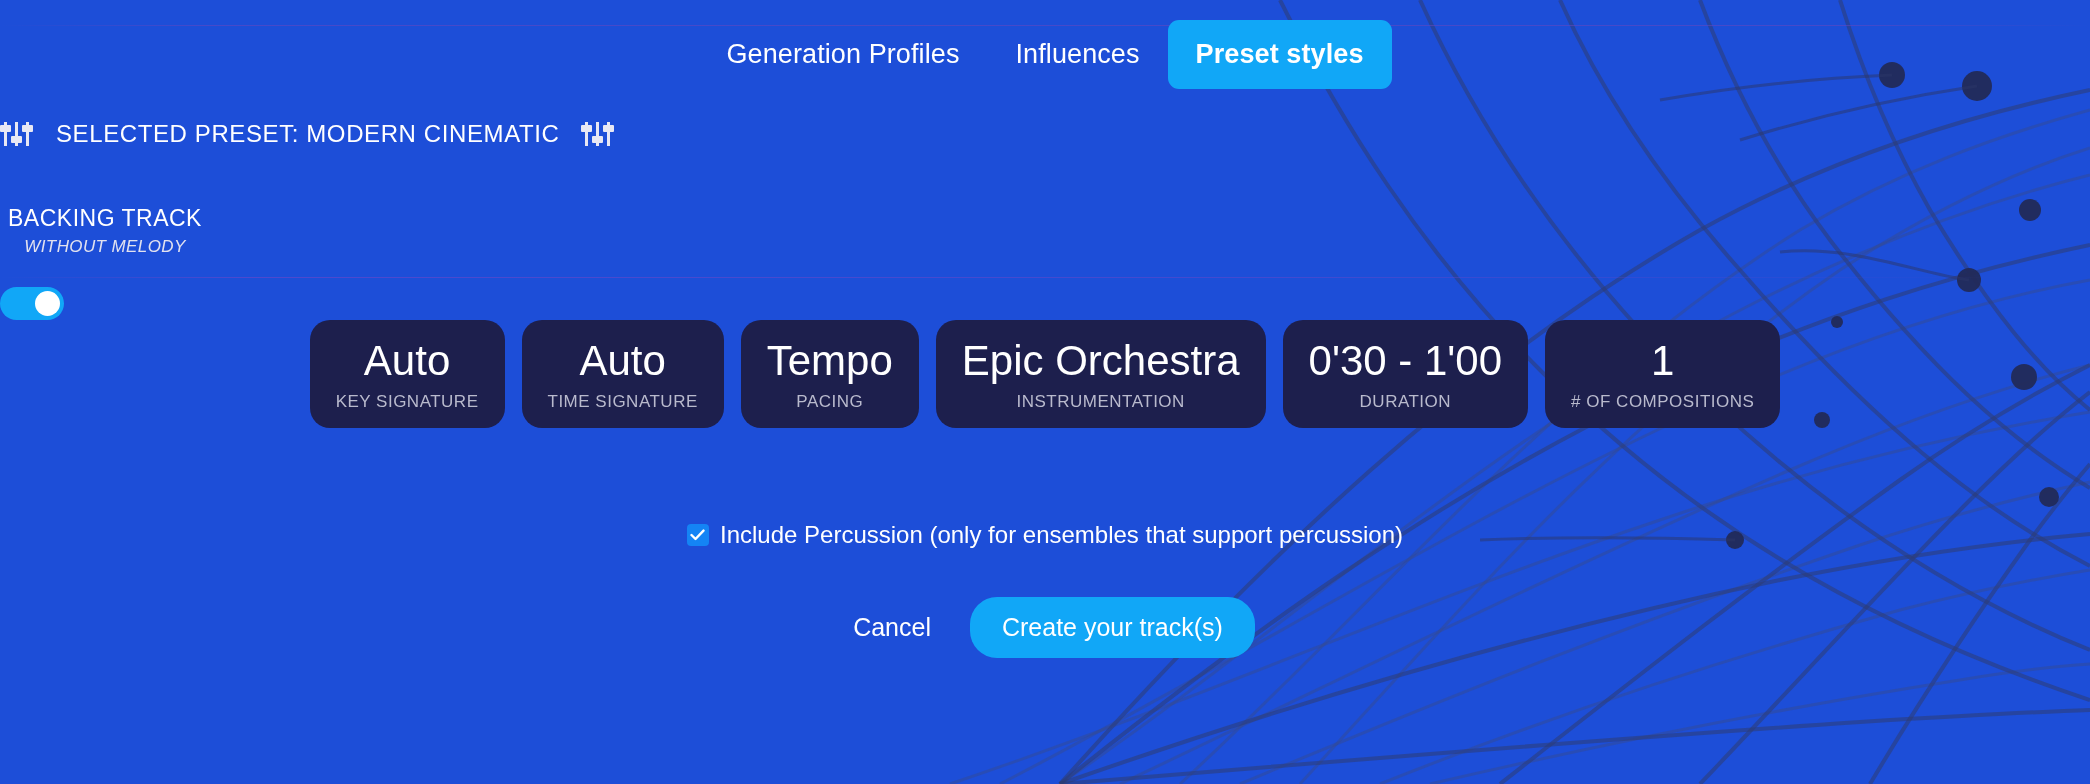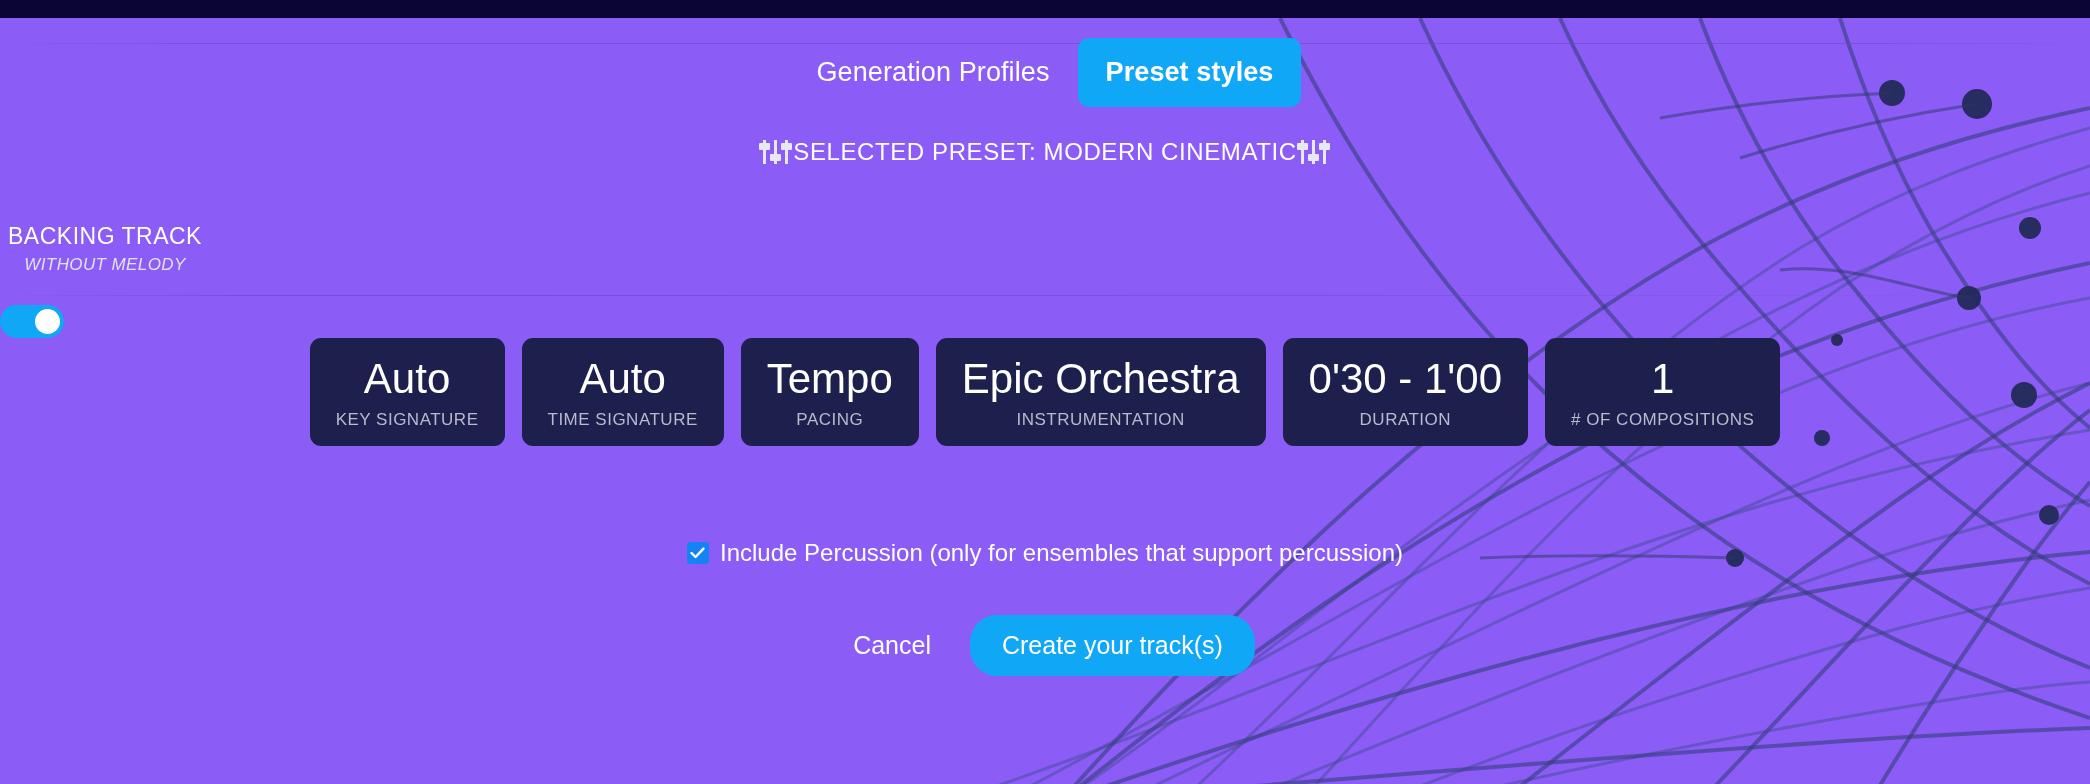--- a/index.html
+++ b/index.html
@@ -11,23 +11,22 @@
     width: 2090px;
     height: 784px;
     overflow: hidden;
     font-family: "Liberation Sans", sans-serif;
     color: #ffffff;
     position: relative;
   }
   #root {
     position: absolute;
     inset: 0;
-    background: #8b5cf6;
+    background: #1d4ed8;
     overflow: hidden;
-    margin-top: 18px;
   }
   #bg-art {
     position: absolute;
     inset: 0;
     pointer-events: none;
     z-index: 0;
   }
 
   .divider {
     position: absolute;
@@ -76,22 +75,23 @@
     font-weight: 600;
   }
 
   
   .preset-header {
     position: absolute;
     top: 120px;
     left: 0;
     right: 0;
     display: flex;
-    justify-content: center;
-    align-items: center;
+    justify-content: flex-start;
+    align-items: center;
+    gap: 22px;
   }
   .preset-title {
     font-size: 24px;
     letter-spacing: 0.6px;
     color: #ffffff;
     white-space: nowrap;
   }
   .eq-icon { display: block; }
 
   
@@ -154,21 +154,21 @@
     top: 320px;
     left: 0;
     right: 0;
     display: flex;
     justify-content: center;
     align-items: stretch;
     gap: 17px;
   }
   .param-card {
     background: #1d1f4d;
-    border-radius: 11px;
+    border-radius: 20px;
     padding: 18px 26px 16px 26px;
     min-width: 124px;
     display: flex;
     flex-direction: column;
     align-items: center;
     justify-content: center;
     cursor: pointer;
   }
   .param-value {
     font-size: 42px;
@@ -301,20 +301,21 @@
     </g>
   </svg>
 
   <div class="divider divider-top"></div>
   <div class="divider divider-mid"></div>
 
   <div class="content">
 
     <div class="tabs">
       <div class="tab">Generation Profiles</div>
+      <div class="tab">Influences</div>
       <div class="tab active">Preset styles</div>
     </div>
 
     <div class="preset-header">
       <span>
         <svg class="eq-icon" width="34" height="26" viewBox="0 0 34 26" xmlns="http://www.w3.org/2000/svg">
           <g fill="#e8e8f4">
             <rect x="4" y="1" width="3" height="24"></rect>
             <rect x="15" y="1" width="3" height="24"></rect>
             <rect x="26" y="1" width="3" height="24"></rect>

